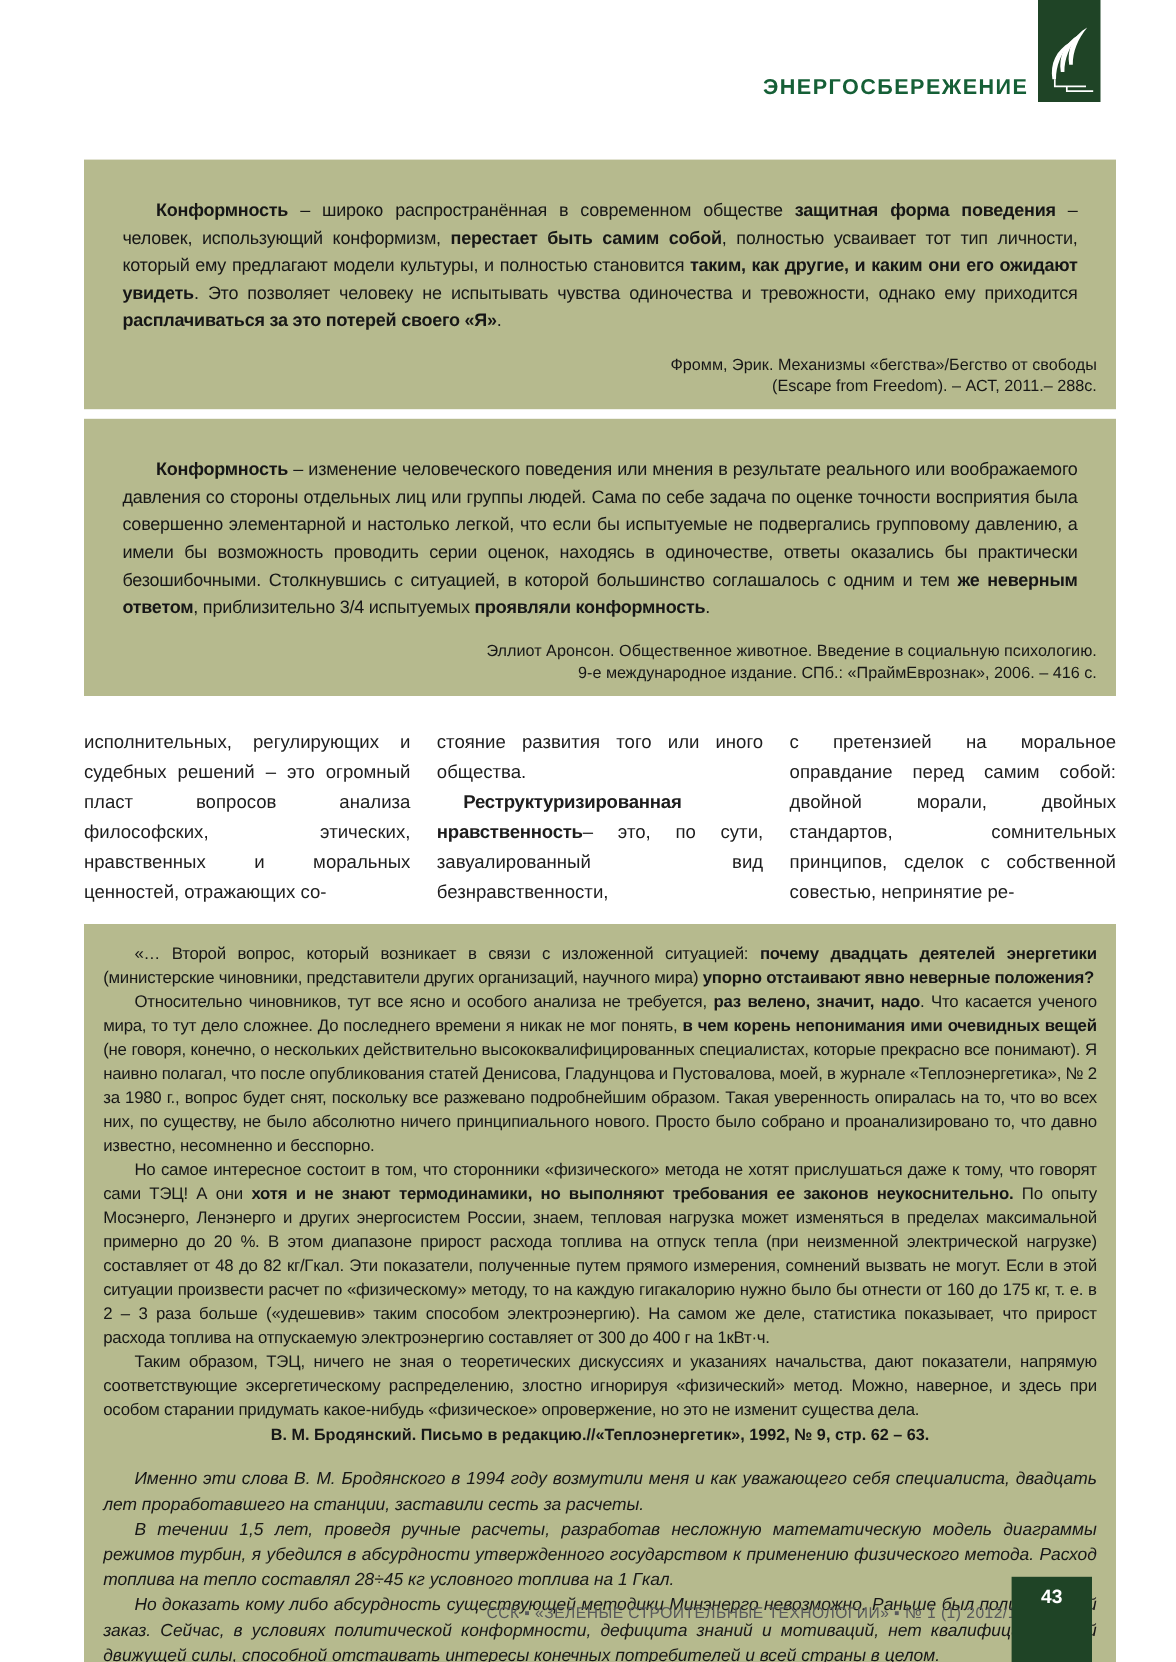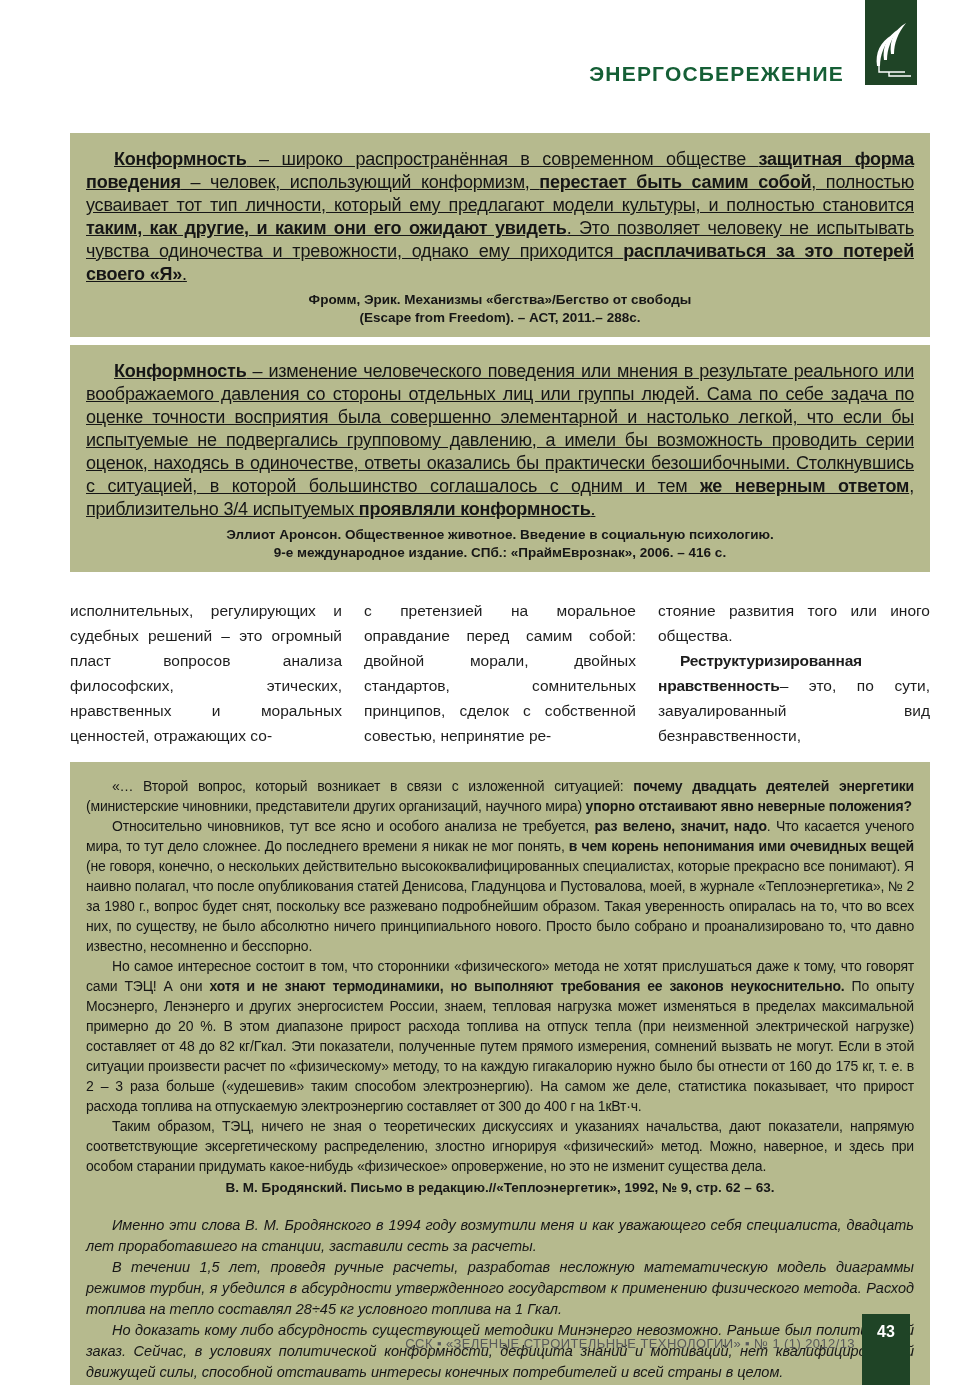--- a/index.html
+++ b/index.html
@@ -6,45 +6,45 @@
   .page{
     position:relative;
     width:980px;height:1385px;
     background:#ffffff;
     overflow:hidden;
     font-family:"Liberation Sans", sans-serif;
     color:#161616;
   }
   
   .section-title{
-    position:absolute;top:62px;right:136px;
-    font-size:21px;font-weight:bold;letter-spacing:1.2px;
+    position:absolute;top:62px;right:123px;
+    font-size:18px;font-weight:bold;letter-spacing:1.2px;
     color:var(--header-green,#155f36);
   }
   .logo{
     position:absolute;top:0;right:63px;
     width:52px;height:85px;
     background:var(--accent-green,#1f4426);
   }
   .logo svg{display:block;width:52px;height:85px;}
   
   .quote-block{
     margin:0 50px 0 70px;
     background:var(--olive,#b6ba8e);
     padding:15px 16px 10px 16px;
   }
   .qb-body{
-    margin:0;
-    font-size:18px;line-height:23px;letter-spacing:-0.2px;
-    text-align:justify;text-indent:28px;text-decoration:underline;
+    margin:16px;
+    font-size:15px;line-height:23px;letter-spacing:-0.2px;
+    text-align:justify;text-indent:28px;
   }
   .qb-attr{
     margin:5px 0 0 0;
-    font-size:13.5px;line-height:18px;font-weight:bold;
-    text-align:center;
+    font-size:13.5px;line-height:18px;font-weight:normal;
+    text-align:right;
   }
   .gap8{height:8px;}
   
   .columns{
     display:flex;gap:22px;
     margin:26px 50px 0 70px;
   }
   .col{flex:1;min-width:0;}
   .col p{
     margin:0;
@@ -81,21 +81,21 @@
     text-align:justify;text-indent:26px;
   }
   
   .footer-line{
     position:absolute;right:125px;bottom:34px;
     font-size:13px;letter-spacing:0.4px;
     color:var(--footer-gray,#57585b);
   }
   .page-num-box{
     position:absolute;right:70px;top:1314px;
-    width:48px;height:71px;
+    width:67px;height:71px;
     background:var(--accent-green,#1f4426);
     color:#ffffff;
     text-align:center;
     font-size:16px;font-weight:bold;
     padding-top:9px;box-sizing:border-box;
   }
 </style>
 </head>
 <body>
 
@@ -125,25 +125,25 @@
   <div class="quote-block">
     <p class="qb-body"><b>Конформность</b> – изменение человеческого поведения или мнения в результате реального или воображаемого давления со стороны отдельных лиц или группы людей. Сама по себе задача по оценке точности восприятия была совершенно элементарной и настолько легкой, что если бы испытуемые не подвергались групповому давлению, а имели бы возможность проводить серии оценок, находясь в одиночестве, ответы оказались бы практически безошибочными. Столкнувшись с ситуацией, в которой большинство соглашалось с одним и тем <b>же неверным ответом</b>, приблизительно 3/4 испытуемых <b>проявляли конформность</b>.</p>
     <p class="qb-attr">Эллиот Аронсон. Общественное животное. Введение в социальную психологию.<br>9-е международное издание. СПб.: «ПраймЕврознак», 2006. – 416 с.</p>
   </div>
 
   <div class="columns">
     <div class="col">
       <p>исполнительных, регулирующих и судебных решений – это огромный пласт вопросов анализа философских, этических, нравственных и моральных ценностей, отражающих со-</p>
     </div>
     <div class="col">
-      <p>с претензией на моральное оправдание перед самим собой: двойной морали, двойных стандартов, сомнительных принципов, сделок с собственной совестью, непринятие ре-</p>
+      <p>стояние развития того или иного общества.</p>
+      <p class="indent"><b>Реструктуризированная нравственность</b>– это, по сути, завуалированный вид безнравственности,</p>
     </div>
     <div class="col">
-      <p>стояние развития того или иного общества.</p>
-      <p class="indent"><b>Реструктуризированная нравственность</b>– это, по сути, завуалированный вид безнравственности,</p>
+      <p>с претензией на моральное оправдание перед самим собой: двойной морали, двойных стандартов, сомнительных принципов, сделок с собственной совестью, непринятие ре-</p>
     </div>
   </div>
 
   <div class="main-block">
     <p class="mb-p">«… Второй вопрос, который возникает в связи с изложенной ситуацией: <b>почему двадцать деятелей энергетики</b> (министерские чиновники, представители других организаций, научного мира) <b>упорно отстаивают явно неверные положения?</b></p>
     <p class="mb-p">Относительно чиновников, тут все ясно и особого анализа не требуется, <b>раз велено, значит, надо</b>. Что касается ученого мира, то тут дело сложнее. До последнего времени я никак не мог понять, <b>в чем корень непонимания ими очевидных вещей</b> (не говоря, конечно, о нескольких действительно высококвалифицированных специалистах, которые прекрасно все понимают). Я наивно полагал, что после опубликования статей Денисова, Гладунцова и Пустовалова, моей, в журнале «Теплоэнергетика», № 2 за 1980 г., вопрос будет снят, поскольку все разжевано подробнейшим образом. Такая уверенность опиралась на то, что во всех них, по существу, не было абсолютно ничего принципиального нового. Просто было собрано и проанализировано то, что давно известно, несомненно и бесспорно.</p>
     <p class="mb-p">Но самое интересное состоит в том, что сторонники «физического» метода не хотят прислушаться даже к тому, что говорят сами ТЭЦ! А они <b>хотя и не знают термодинамики, но выполняют требования ее законов неукоснительно.</b> По опыту Мосэнерго, Ленэнерго и других энергосистем России, знаем, тепловая нагрузка может изменяться в пределах максимальной примерно до 20 %. В этом диапазоне прирост расхода топлива на отпуск тепла (при неизменной электрической нагрузке) составляет от 48 до 82 кг/Гкал. Эти показатели, полученные путем прямого измерения, сомнений вызвать не могут. Если в этой ситуации произвести расчет по «физическому» методу, то на каждую гигакалорию нужно было бы отнести от 160 до 175 кг, т. е. в 2 – 3 раза больше («удешевив» таким способом электроэнергию). На самом же деле, статистика показывает, что прирост расхода топлива на отпускаемую электроэнергию составляет от 300 до 400 г на 1кВт·ч.</p>
     <p class="mb-p">Таким образом, ТЭЦ, ничего не зная о теоретических дискуссиях и указаниях начальства, дают показатели, напрямую соответствующие эксергетическому распределению, злостно игнорируя «физический» метод. Можно, наверное, и здесь при особом старании придумать какое-нибудь «физическое» опровержение, но это не изменит существа дела.</p>
     <p class="mb-attr">В. М. Бродянский. Письмо в редакцию.//«Теплоэнергетик», 1992, № 9, стр. 62 – 63.</p>
 

